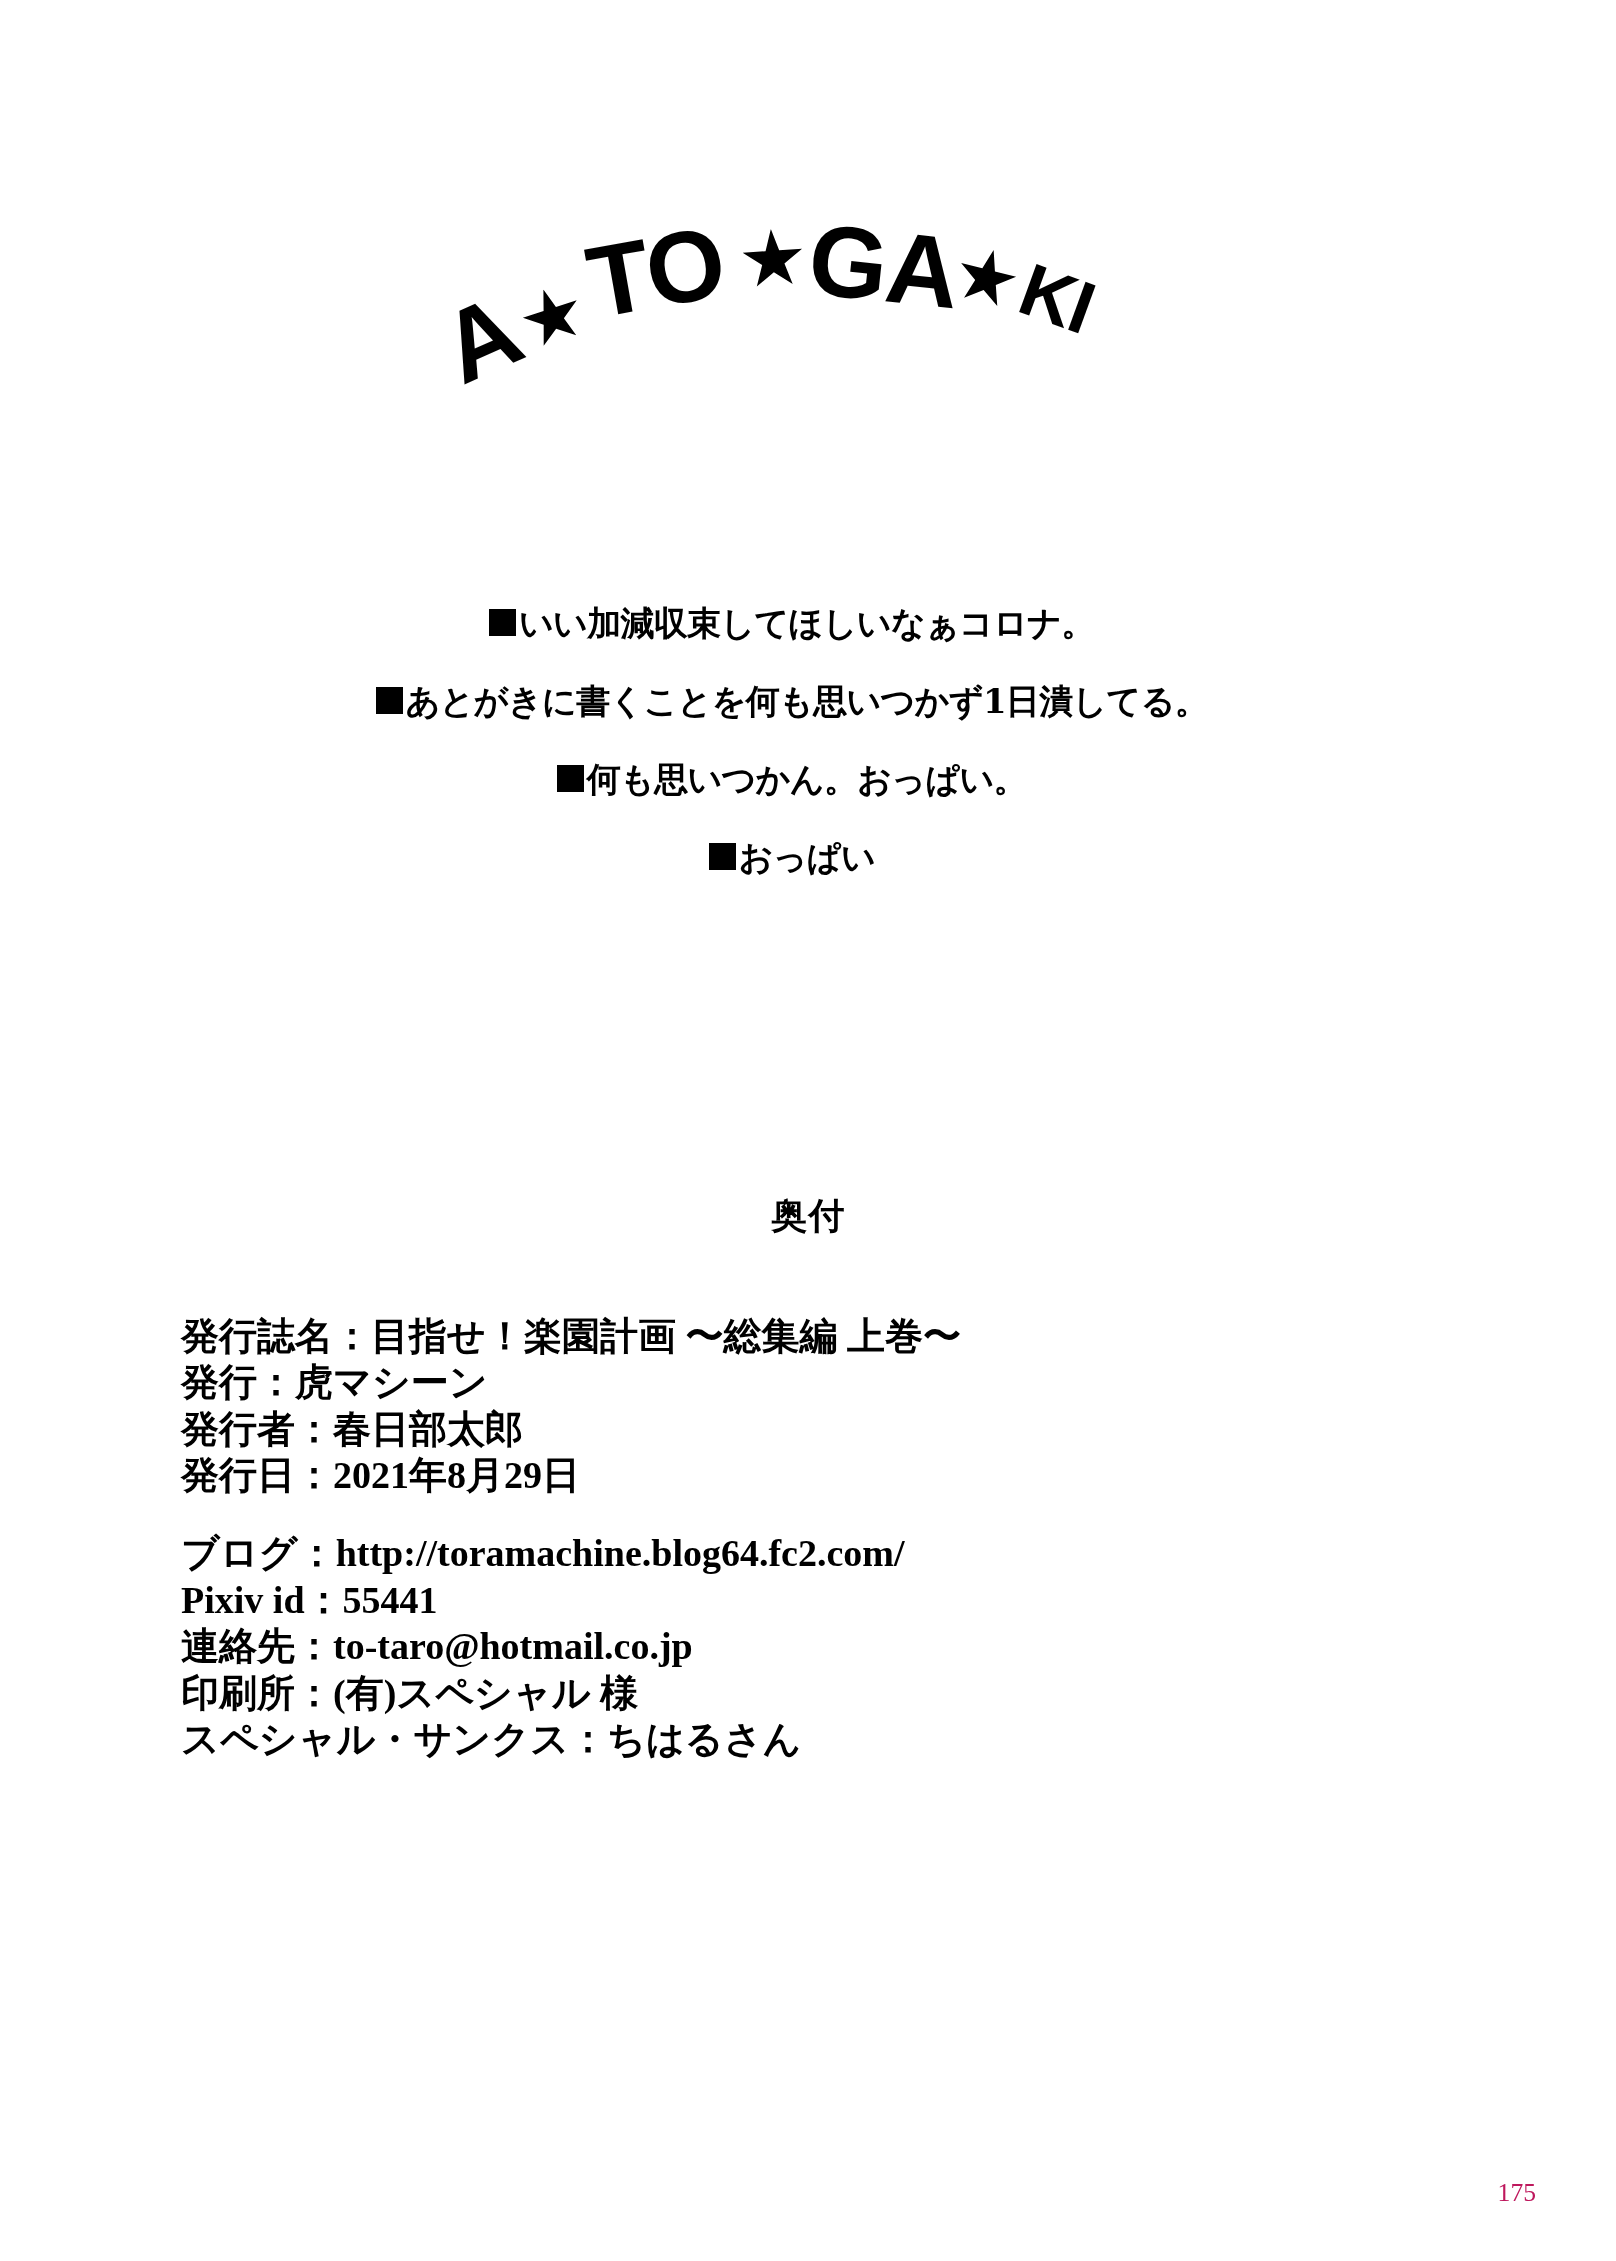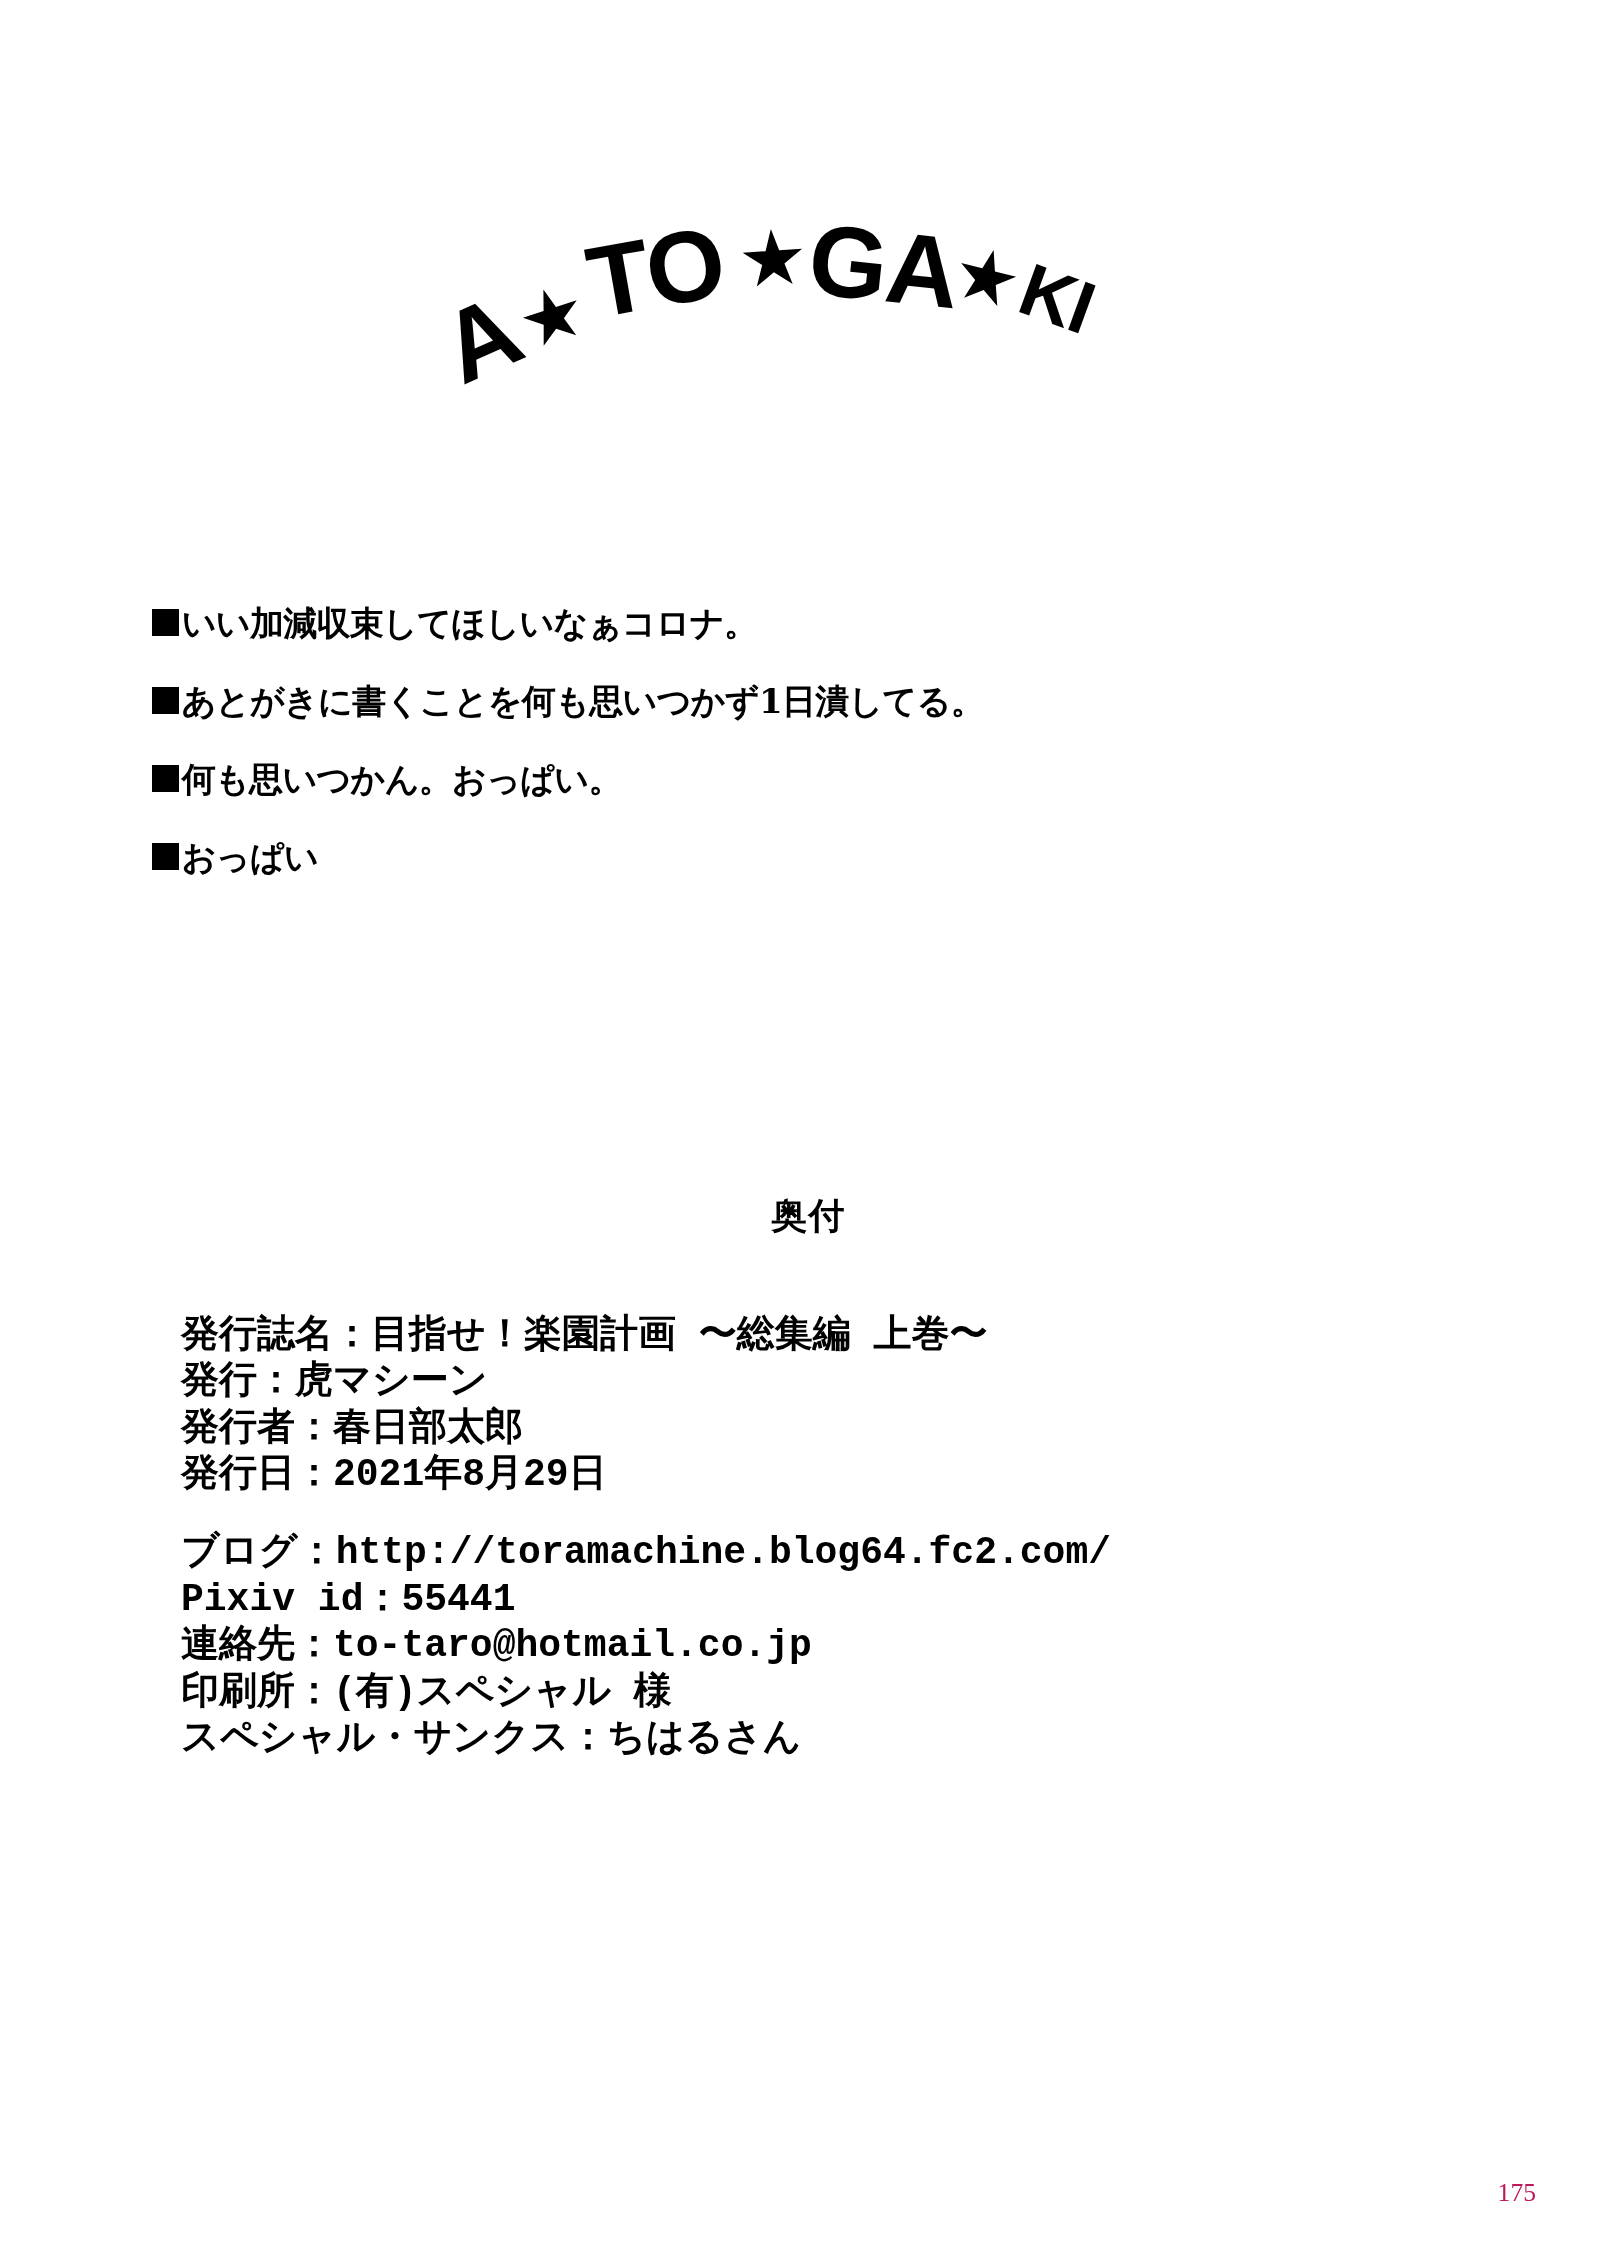--- a/index.html
+++ b/index.html
@@ -59,20 +59,21 @@
     width: 1280px;
   }
   .note-line {
     font-family: "DejaVu Serif", "Liberation Serif", serif;
     font-weight: bold;
     font-size: 34px;
     line-height: 1.0;
     margin-bottom: 44px;
     white-space: nowrap;
     letter-spacing: -0.7px;
+    text-align: center;
   }
   .sq {
     display: inline-block;
     width: 27px;
     height: 27px;
     background: #000;
     margin-right: 2.7px;
     vertical-align: -1.3px;
   }
 
@@ -91,21 +92,21 @@
   .colophon-body {
     position: absolute;
     left: 181px;
     top: 1313px;
     width: 1347px;
     font-family: "Liberation Serif", "DejaVu Serif", serif;
     font-weight: bold;
     font-size: 38px;
     line-height: 1.22;
   }
-  .colophon-body .line { white-space: nowrap; font-family: Liberation Mono, monospace; }
+  .colophon-body .line { white-space: nowrap; }
   .colophon-gap { height: 32px; }
 
   
   .page-number {
     position: absolute;
     right: 81px;
     bottom: 53px;
     font-family: "Liberation Serif", serif;
     font-size: 25.6px;
     color: #be185d;

